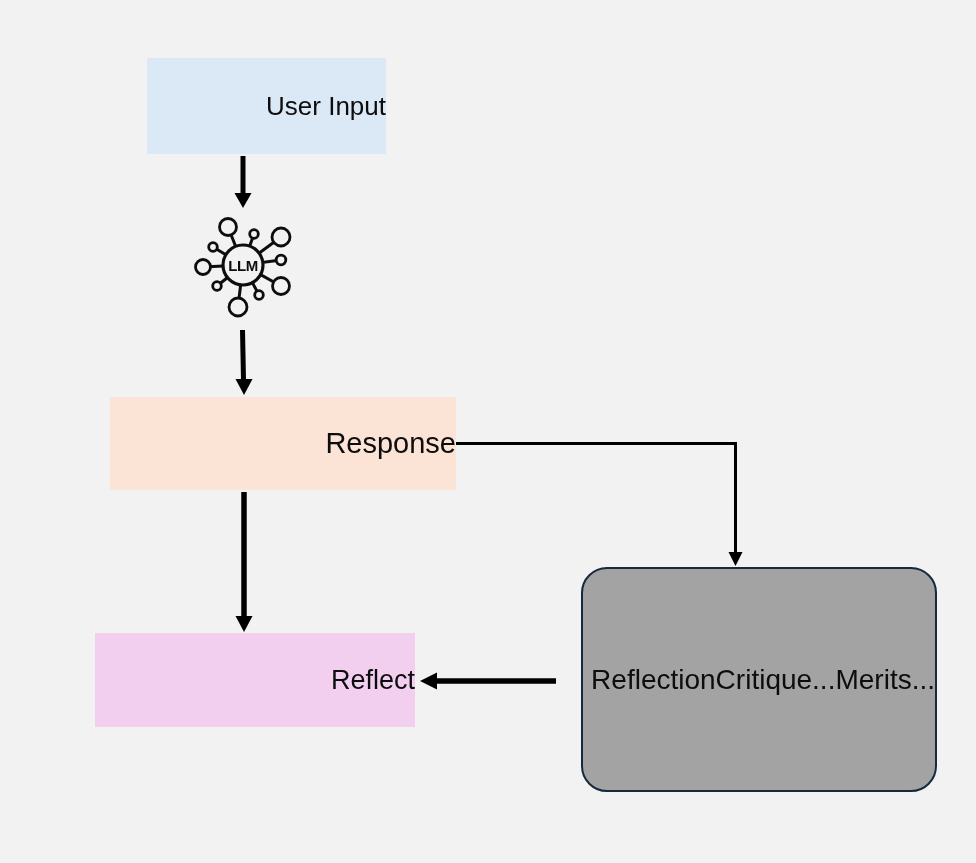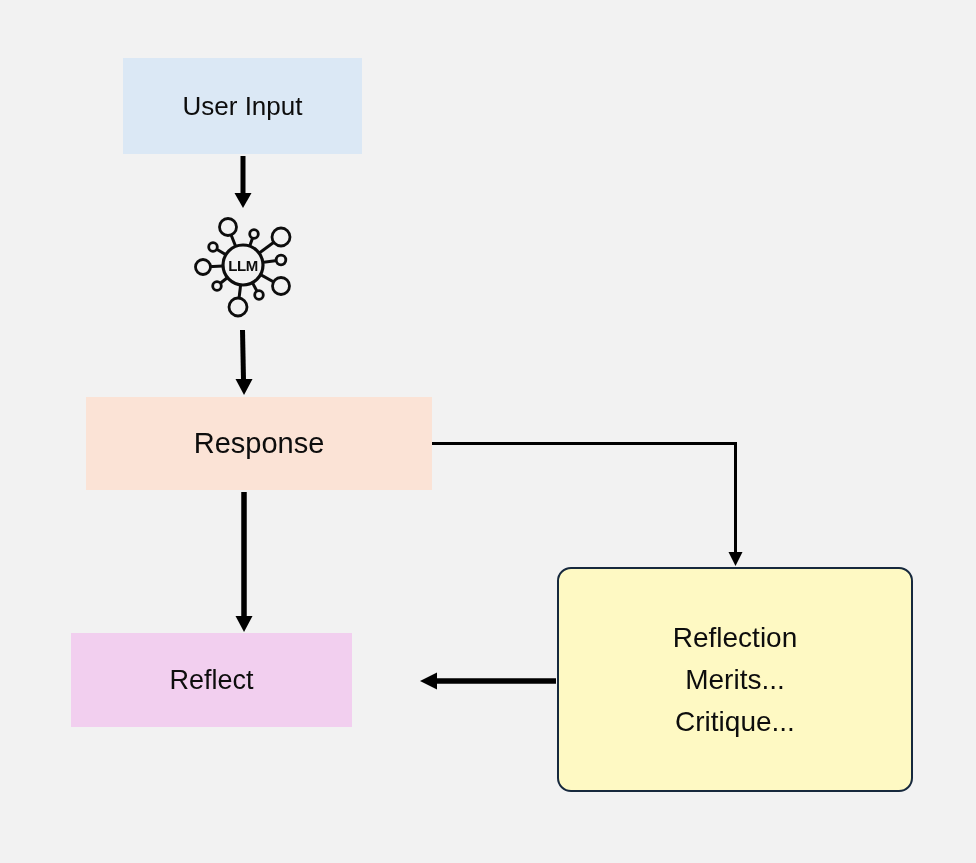--- a/index.html
+++ b/index.html
@@ -45,46 +45,47 @@
     font-weight: bold;
     font-size: 15px;
     letter-spacing: -0.5px;
     fill: #0d0d0d;
     stroke: none;
   }
   .node {
     position: absolute;
     display: flex;
     align-items: center;
-    justify-content: center;
+    justify-content: flex-end;
     text-align: center;
+    margin-left: 24px;
   }
   .node-user-input {
     left: 123px; top: 58px;
     width: 239px; height: 96px;
     font-size: 26px;
   }
   .node-response {
     left: 86px; top: 397px;
     width: 346px; height: 93px;
     font-size: 29px;
   }
   .node-reflect {
     left: 71px; top: 633px;
-    width: 281px; height: 94px;
+    width: 320px; height: 94px;
     font-size: 27px;
   }
   .node-reflection {
     left: 557px; top: 567px;
     width: 356px; height: 225px;
-    background: #fef9c3;
+    background: #a3a3a3;
     border: 2.5px solid #17293d;
-    border-radius: 14px;
+    border-radius: 26px;
     box-sizing: border-box;
-    flex-direction: column;
+    flex-direction: row;
     font-size: 28px;
     line-height: 42px;
   }
 </style>
 </head>
 <body>
 
 <div class="canvas">
 
   <svg class="layer" width="976" height="863" viewBox="0 0 976 863">
@@ -147,17 +148,17 @@
   <div class="node node-response" style="background-color: rgb(251, 227, 214);">
     <span>Response</span>
   </div>
 
   <div class="node node-reflect" style="background-color: rgb(242, 207, 239);">
     <span>Reflect</span>
   </div>
 
   <div class="node node-reflection" style="border-color: rgb(23, 41, 61);">
     <div>Reflection</div>
+    <div>Critique...</div>
     <div>Merits...</div>
-    <div>Critique...</div>
   </div>
 
 </div>
 
 </body></html>

